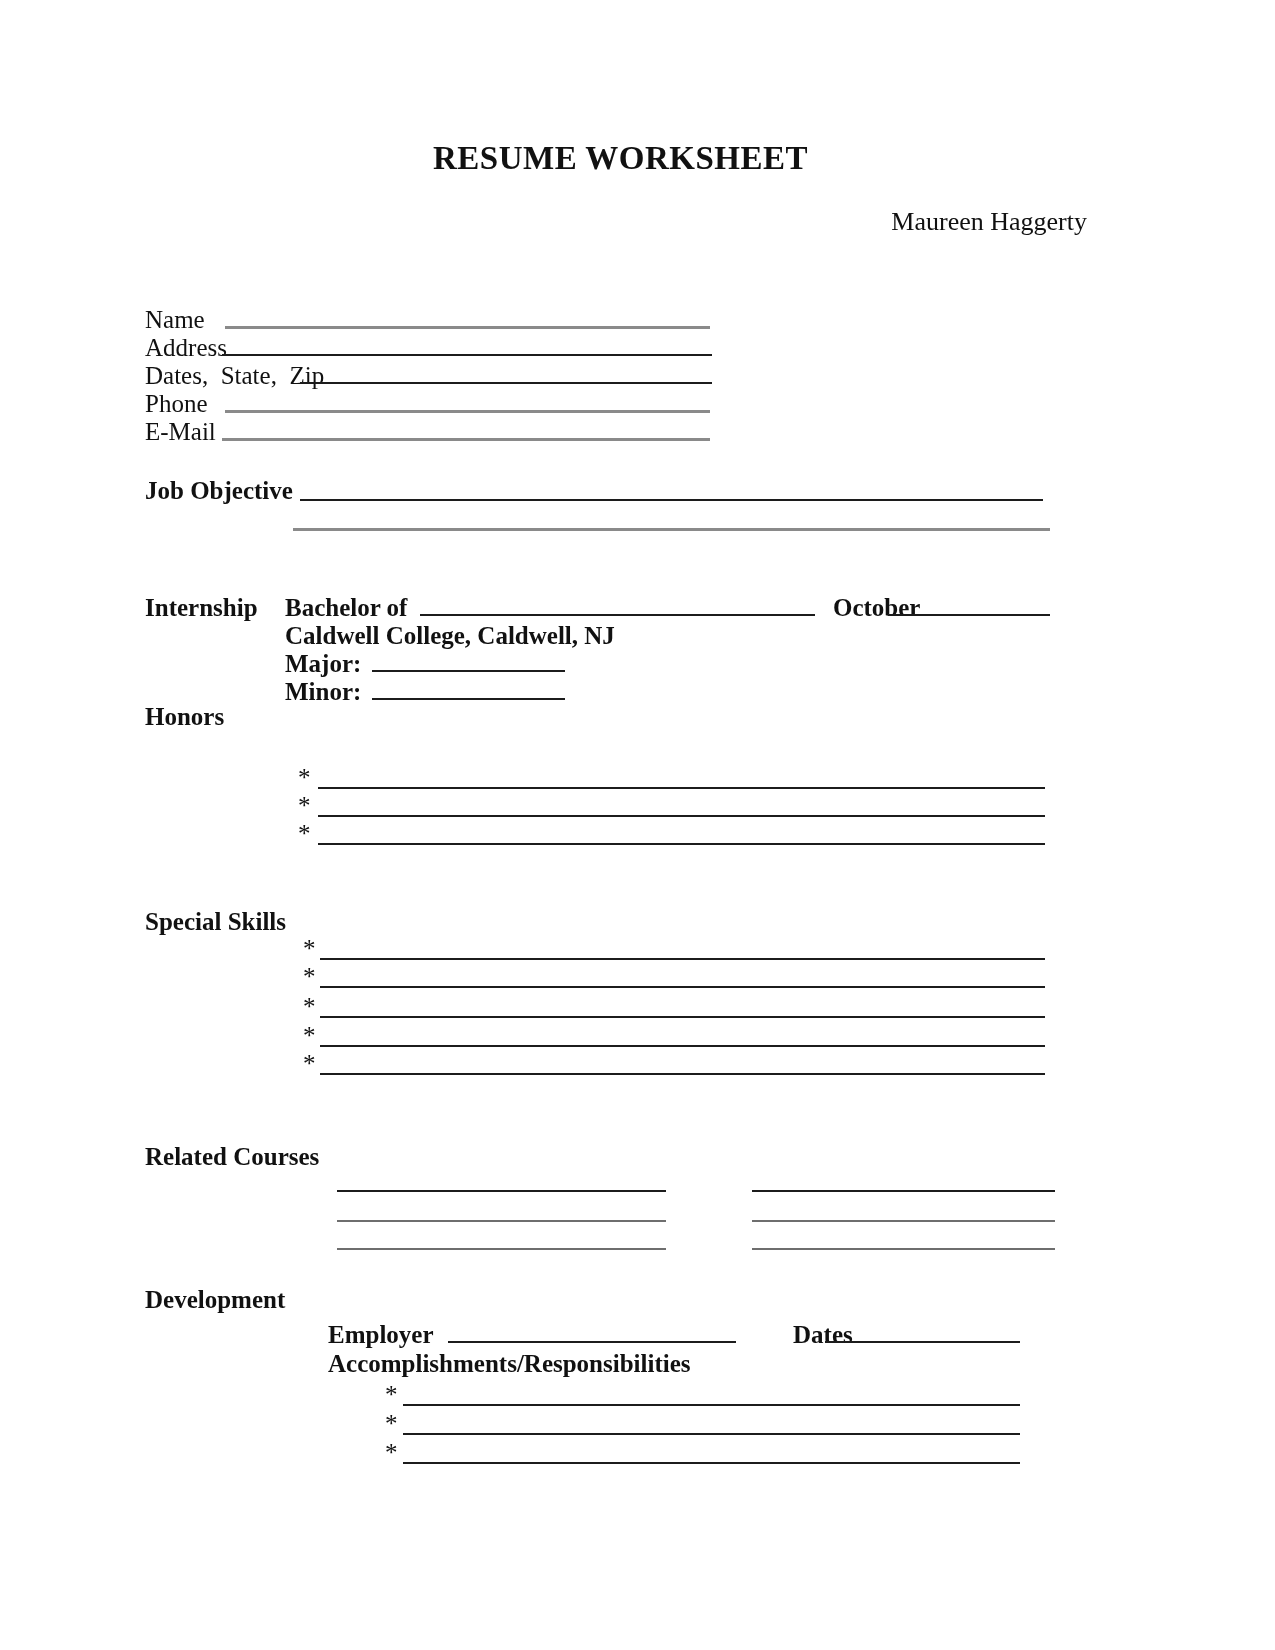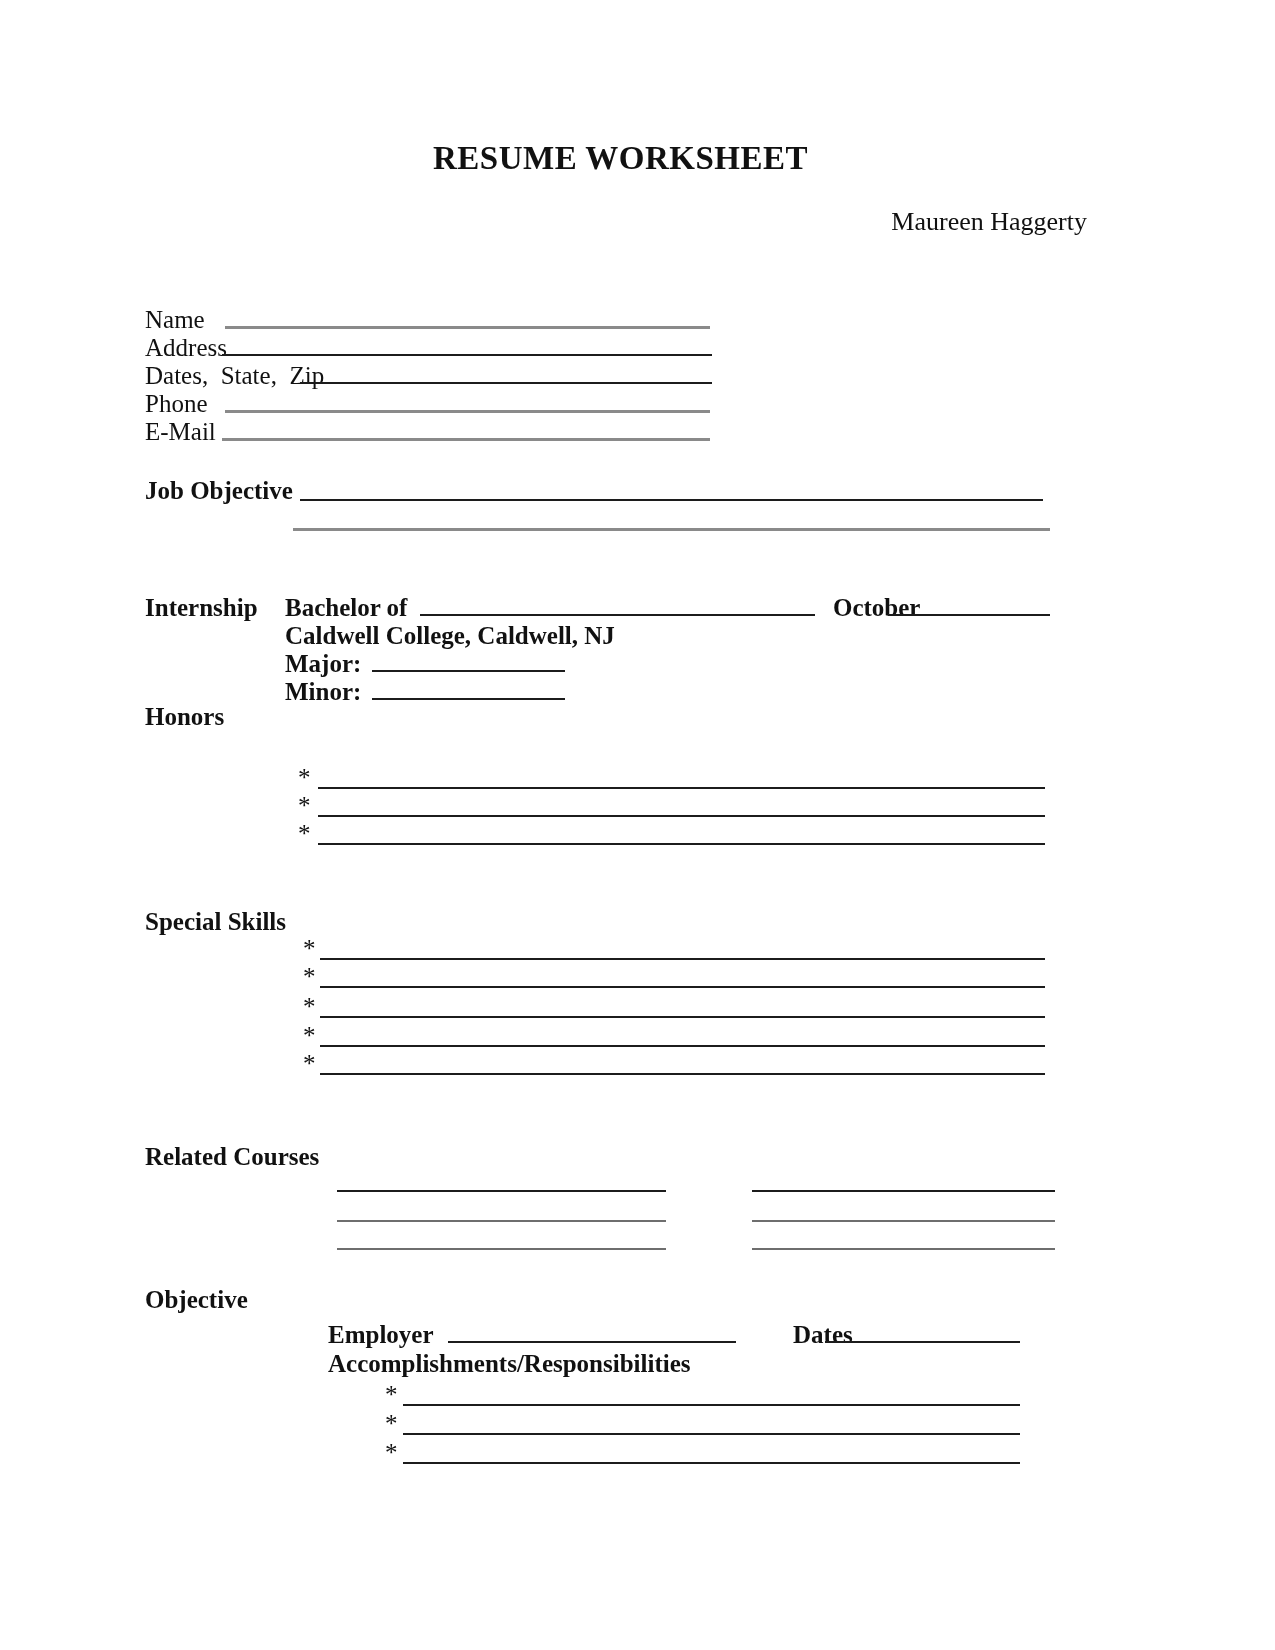--- a/index.html
+++ b/index.html
@@ -88,21 +88,21 @@
 
   <div class="abs t25 b" style="left:145px;top:1143px;">Related Courses</div>
 
   <div class="line" style="left:337px;top:1190px;width:329px;"></div>
   <div class="line" style="left:752px;top:1190px;width:303px;"></div>
   <div class="line soft" style="left:337px;top:1220px;width:329px;"></div>
   <div class="line soft" style="left:752px;top:1220px;width:303px;"></div>
   <div class="line soft" style="left:337px;top:1248px;width:329px;"></div>
   <div class="line soft" style="left:752px;top:1248px;width:303px;"></div>
 
-  <div class="abs t25 b" style="left:145px;top:1286px;">Objective</div>
+  <div class="abs t25 b" style="left:145px;top:1286px;">Development</div>
 
   <div class="abs t25 b" style="left:328px;top:1321px;">Employer</div>
   <div class="line" style="left:448px;top:1341px;width:288px;"></div>
   <div class="abs t25 b" style="left:755px;top:1321px;margin-left:38px;">Dates</div>
   <div class="line" style="left:825px;top:1341px;width:195px;"></div>
 
   <div class="abs t25 b" style="left:328px;top:1350px;">Accomplishments/Responsibilities</div>
 
   <div class="abs bullet" style="left:385px;top:1381px;">*</div>
   <div class="line" style="left:403px;top:1404px;width:617px;"></div>

